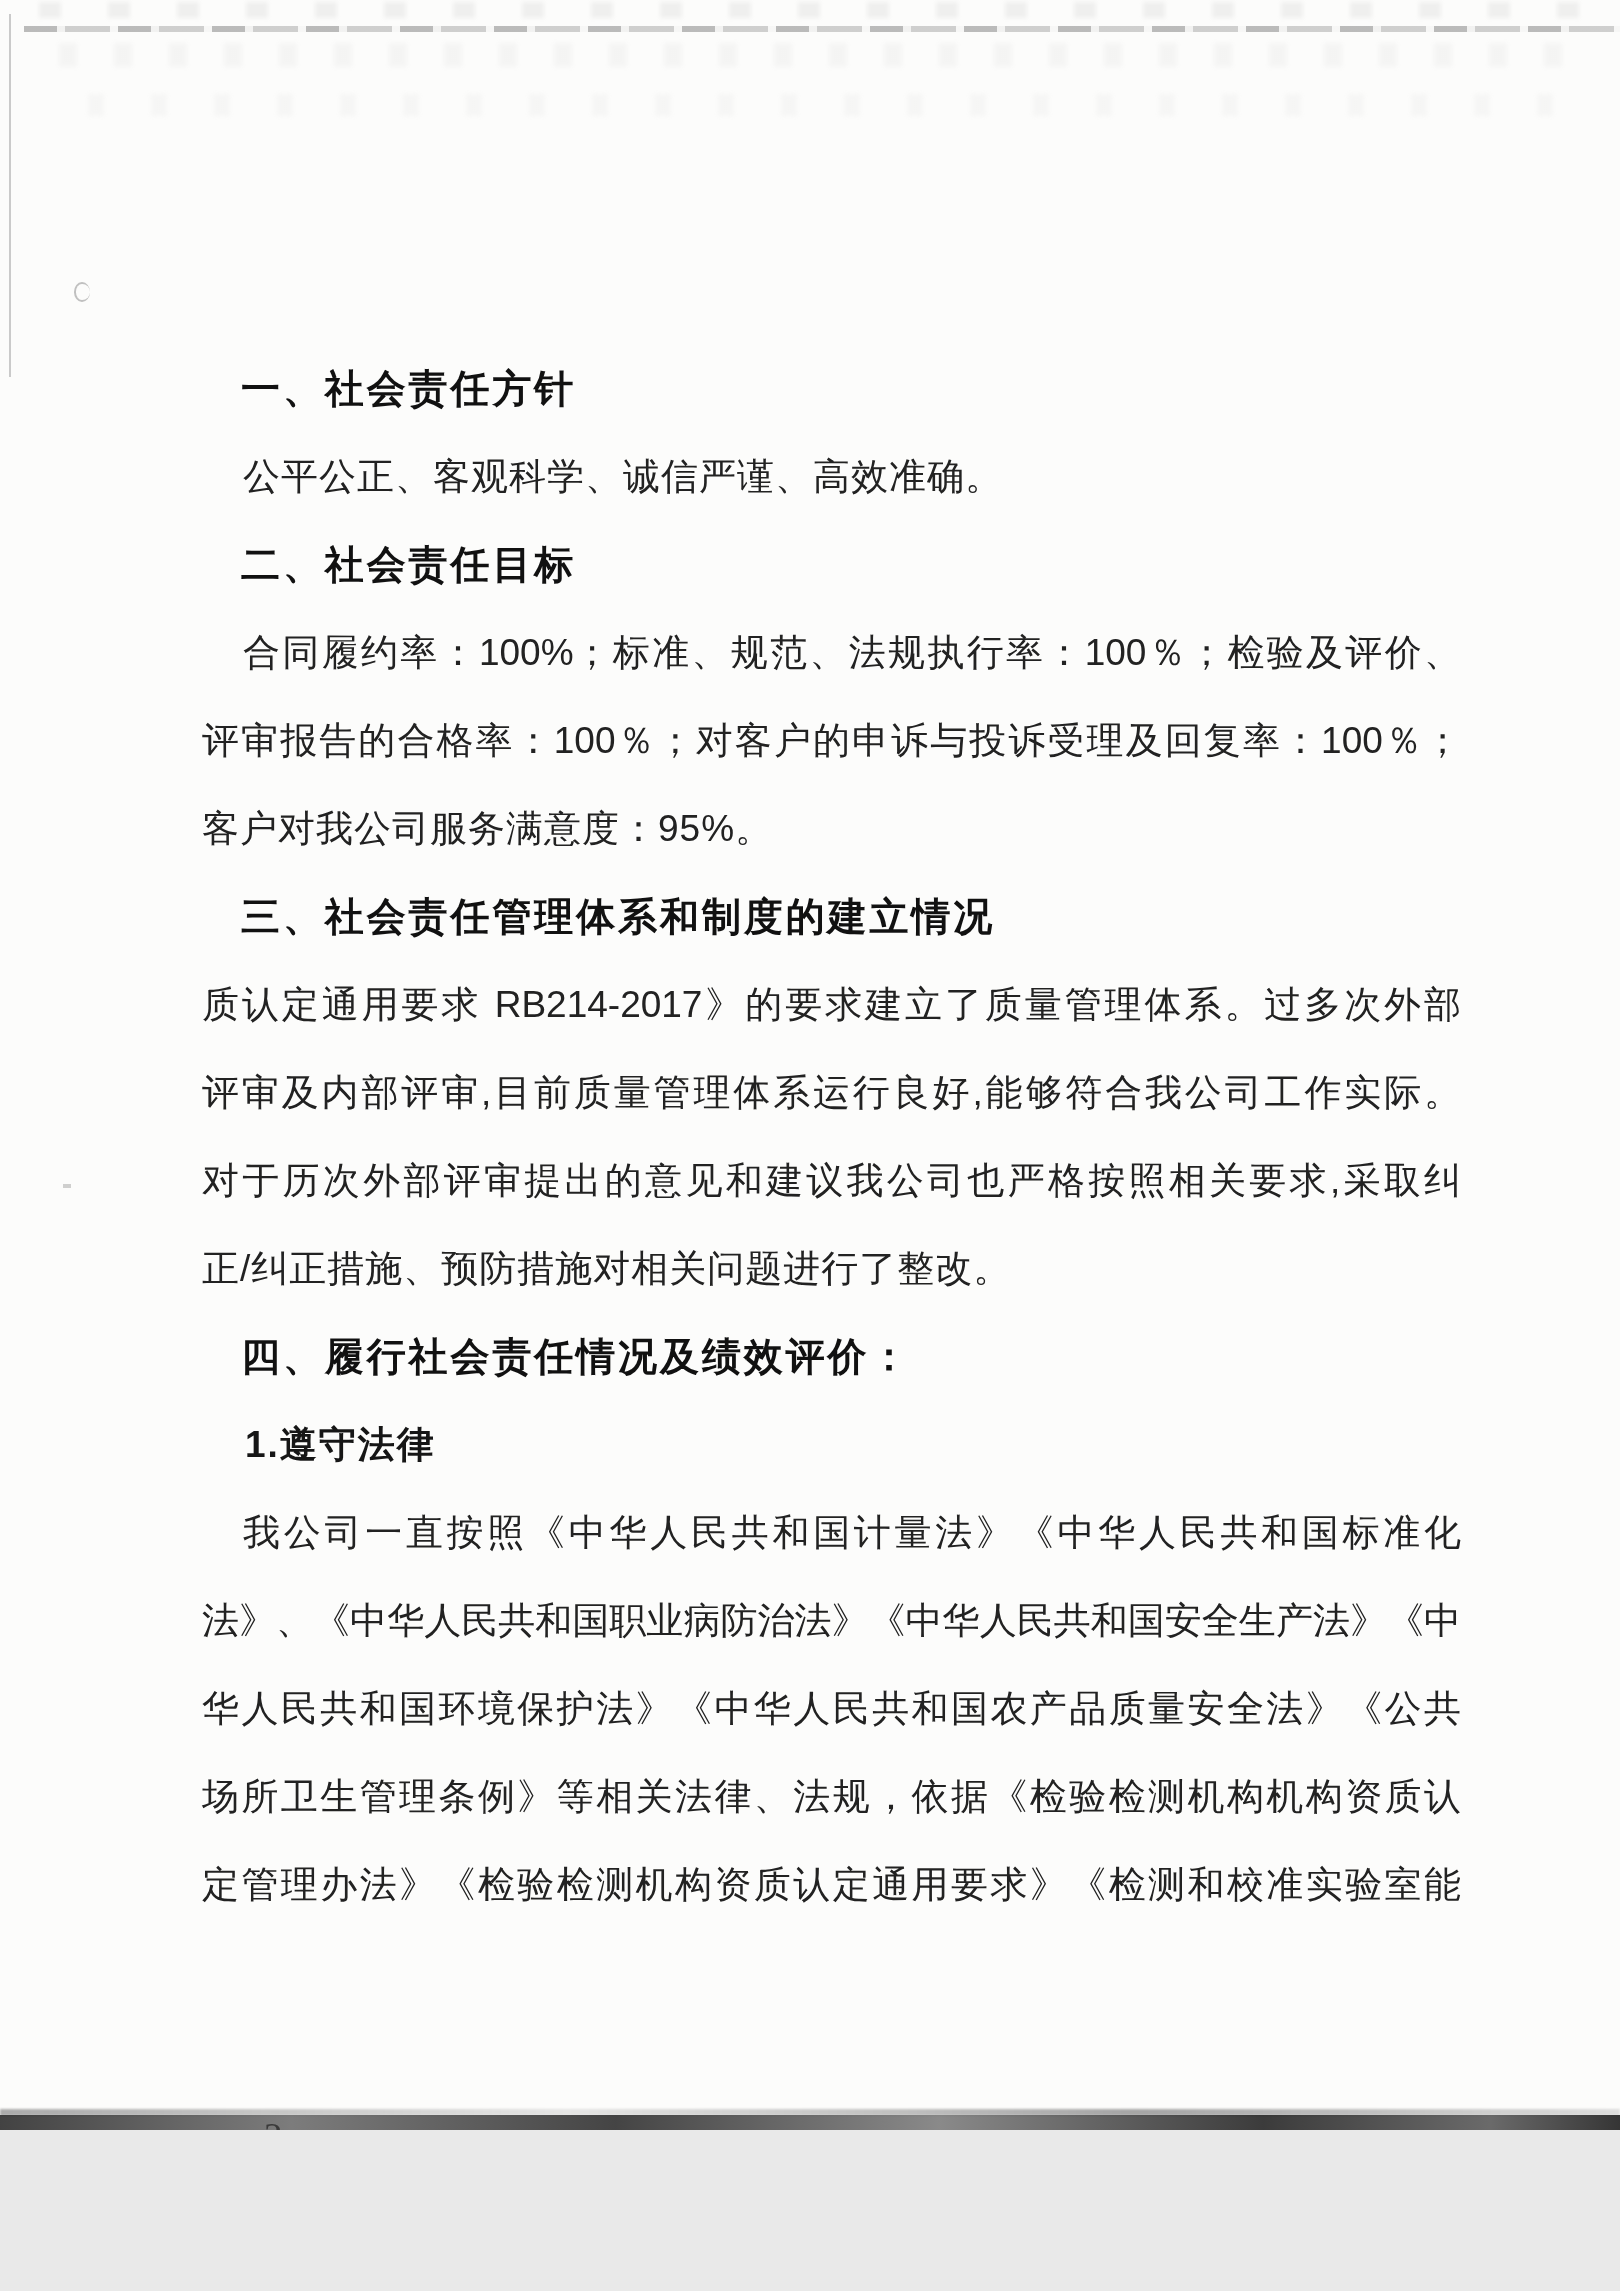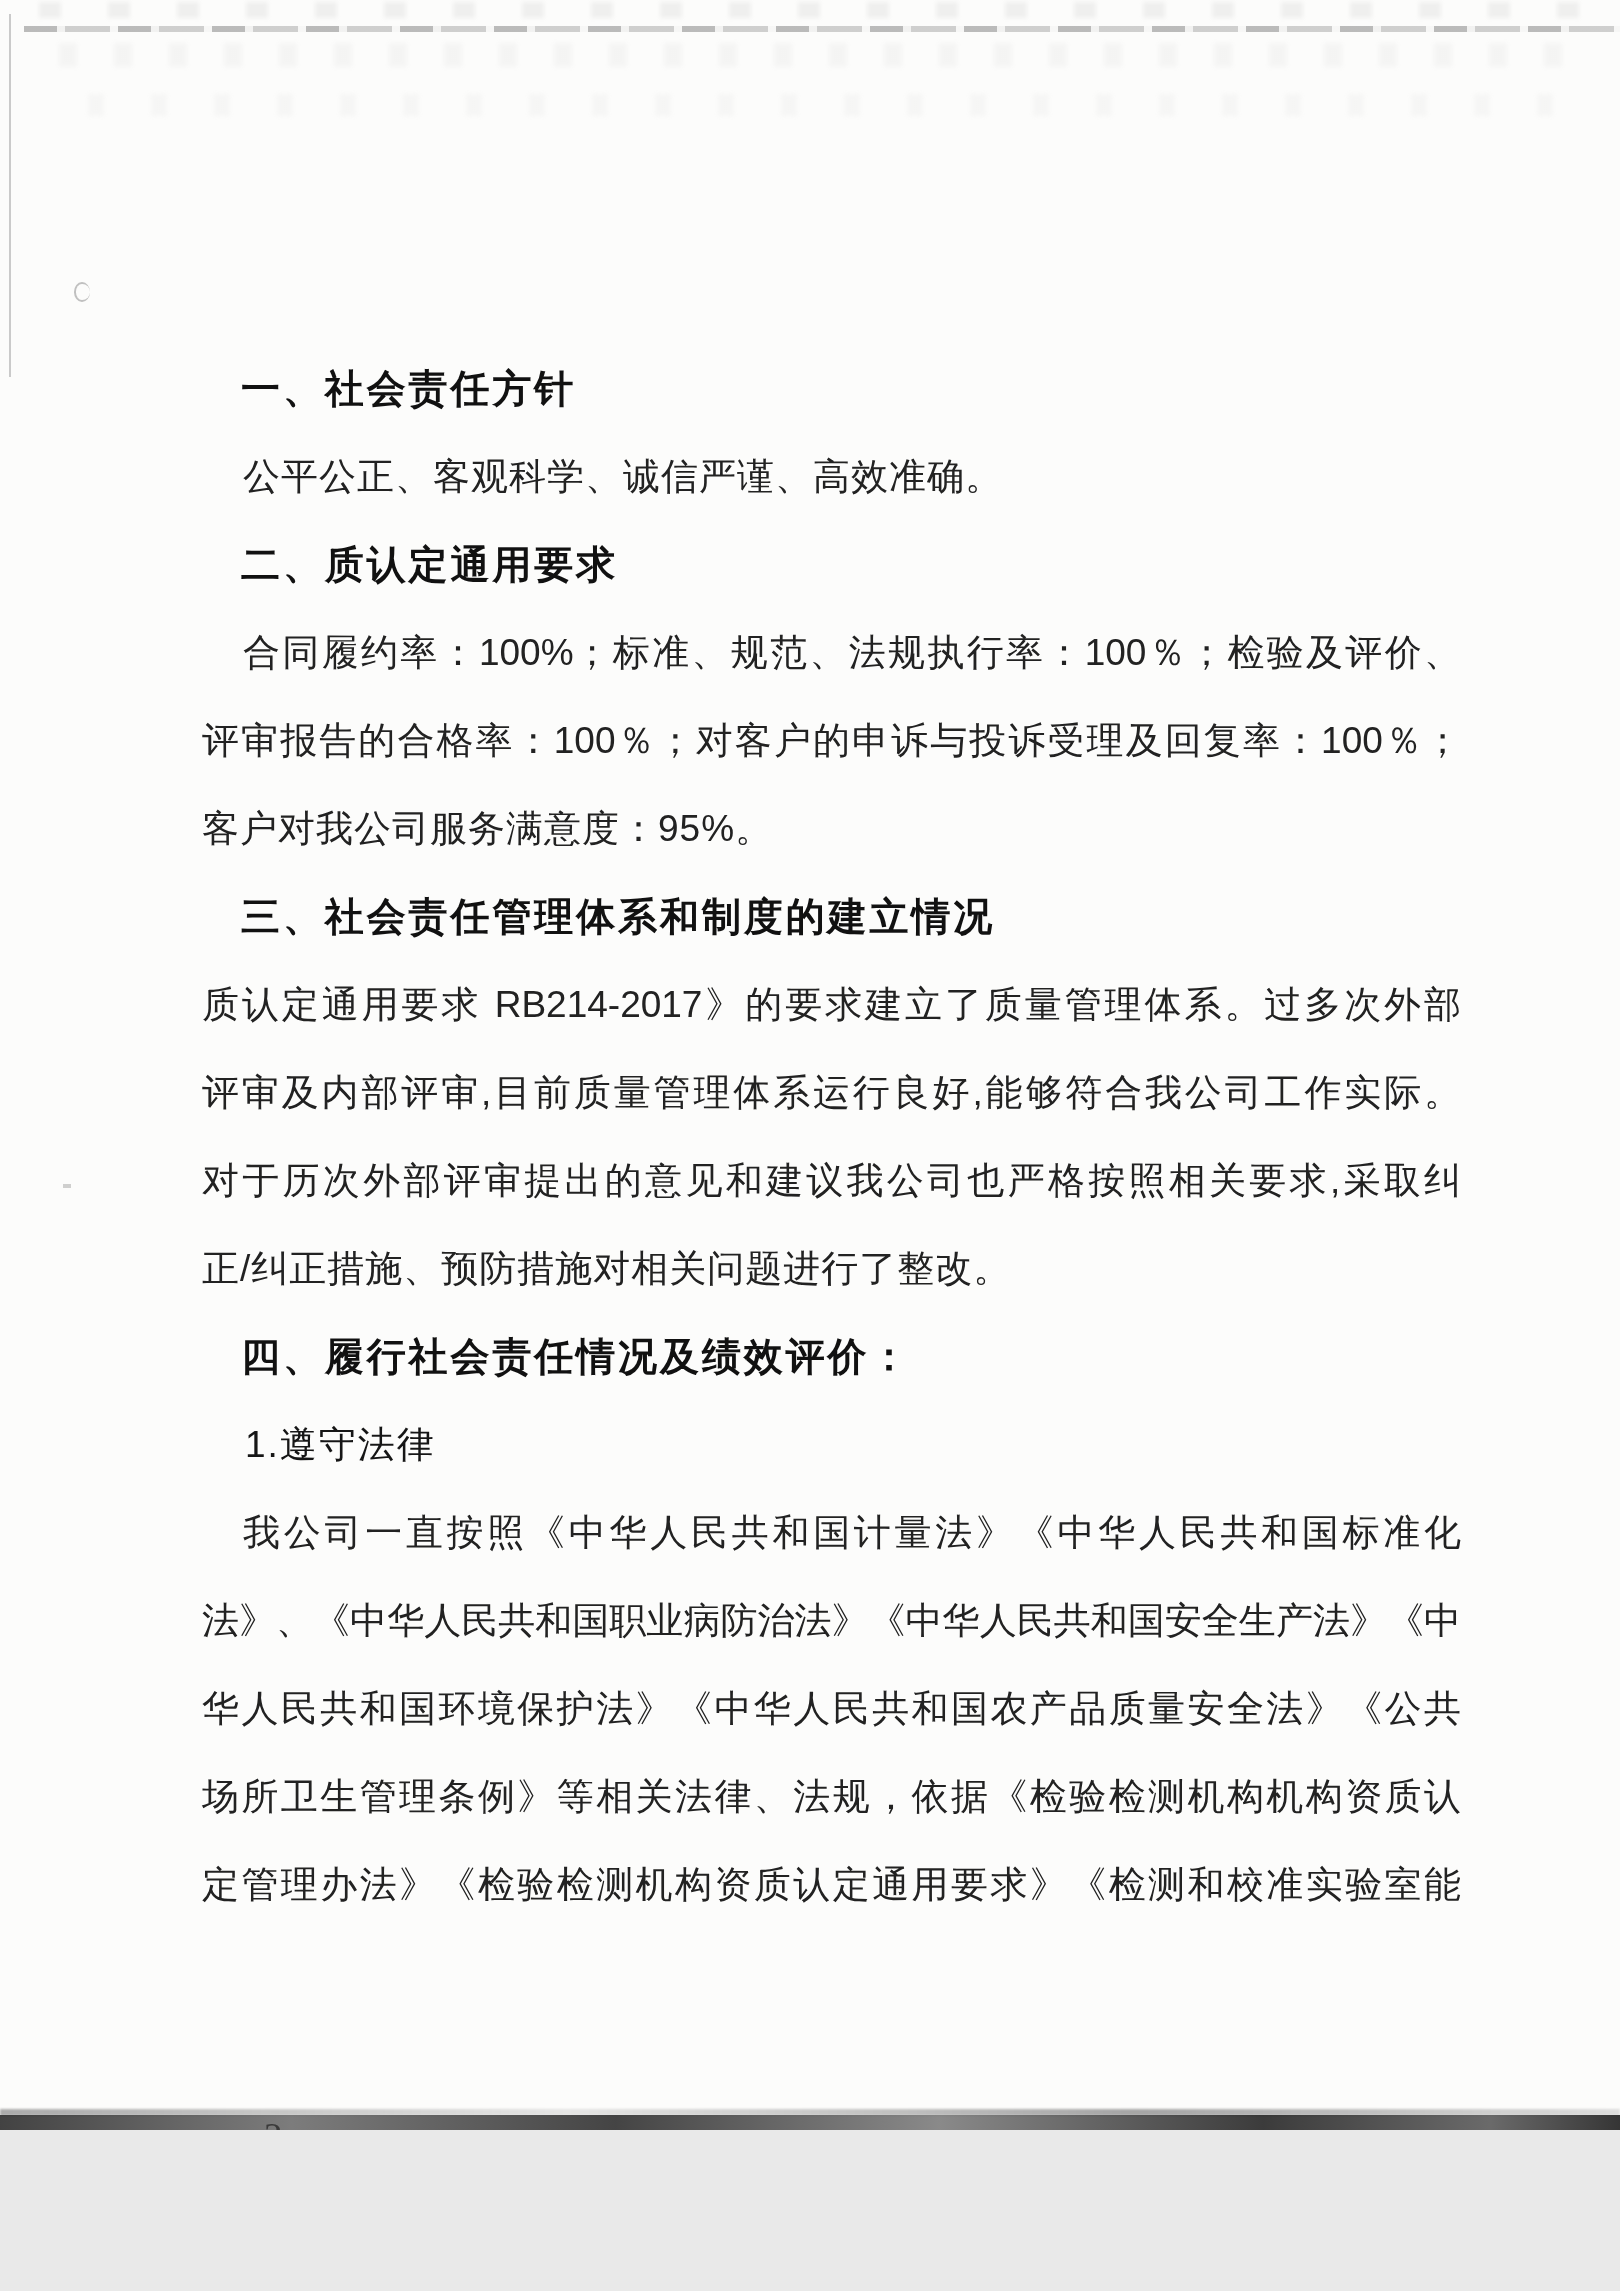--- a/index.html
+++ b/index.html
@@ -30,21 +30,21 @@
     letter-spacing:0;
   }
   .heading{
     font-weight:bold;
     font-size:39px;
     color:#111;
     padding-left:39px;
     letter-spacing:2.9px;
   }
   .subheading{
-    font-weight:normal;
+    font-weight:bold;
     font-size:37px;
     color:#161616;
     padding-left:43px;
     letter-spacing:2px;
   }
   .indent1{text-indent:41px;}
   .indent2{text-indent:69px;}
   .footer{
     position:absolute;
     left:210px;top:2115px;
@@ -110,21 +110,21 @@
   <div class="artifact left-edge-line"></div>
   <div class="artifact margin-speck-1"></div>
   <div class="artifact margin-speck-2"></div>
   <div class="artifact margin-speck-3"></div>
   <div class="artifact bottom-band-soft"></div>
   <div class="artifact bottom-band"></div>
 
   <div class="content">
     <div class="line heading">一、社会责任方针</div>
     <div class="line indent1">公平公正、客观科学、诚信严谨、高效准确。</div>
-    <div class="line heading">二、质认定通用要求</div>
+    <div class="line heading">二、社会责任目标</div>
     <div class="line indent1 just">合同履约率：100%；标准、规范、法规执行率：100％；检验及评价、</div>
     <div class="line just">评审报告的合格率：100％；对客户的申诉与投诉受理及回复率：100％；</div>
     <div class="line">客户对我公司服务满意度：95%。</div>
     <div class="line heading">三、社会责任管理体系和制度的建立情况</div>
     <div class="line just">质认定通用要求 RB214-2017》的要求建立了质量管理体系。过多次外部</div>
     <div class="line just">评审及内部评审,目前质量管理体系运行良好,能够符合我公司工作实际。</div>
     <div class="line just">对于历次外部评审提出的意见和建议我公司也严格按照相关要求,采取纠</div>
     <div class="line">正/纠正措施、预防措施对相关问题进行了整改。</div>
     <div class="line heading">四、履行社会责任情况及绩效评价：</div>
     <div class="line subheading">1.遵守法律</div>

